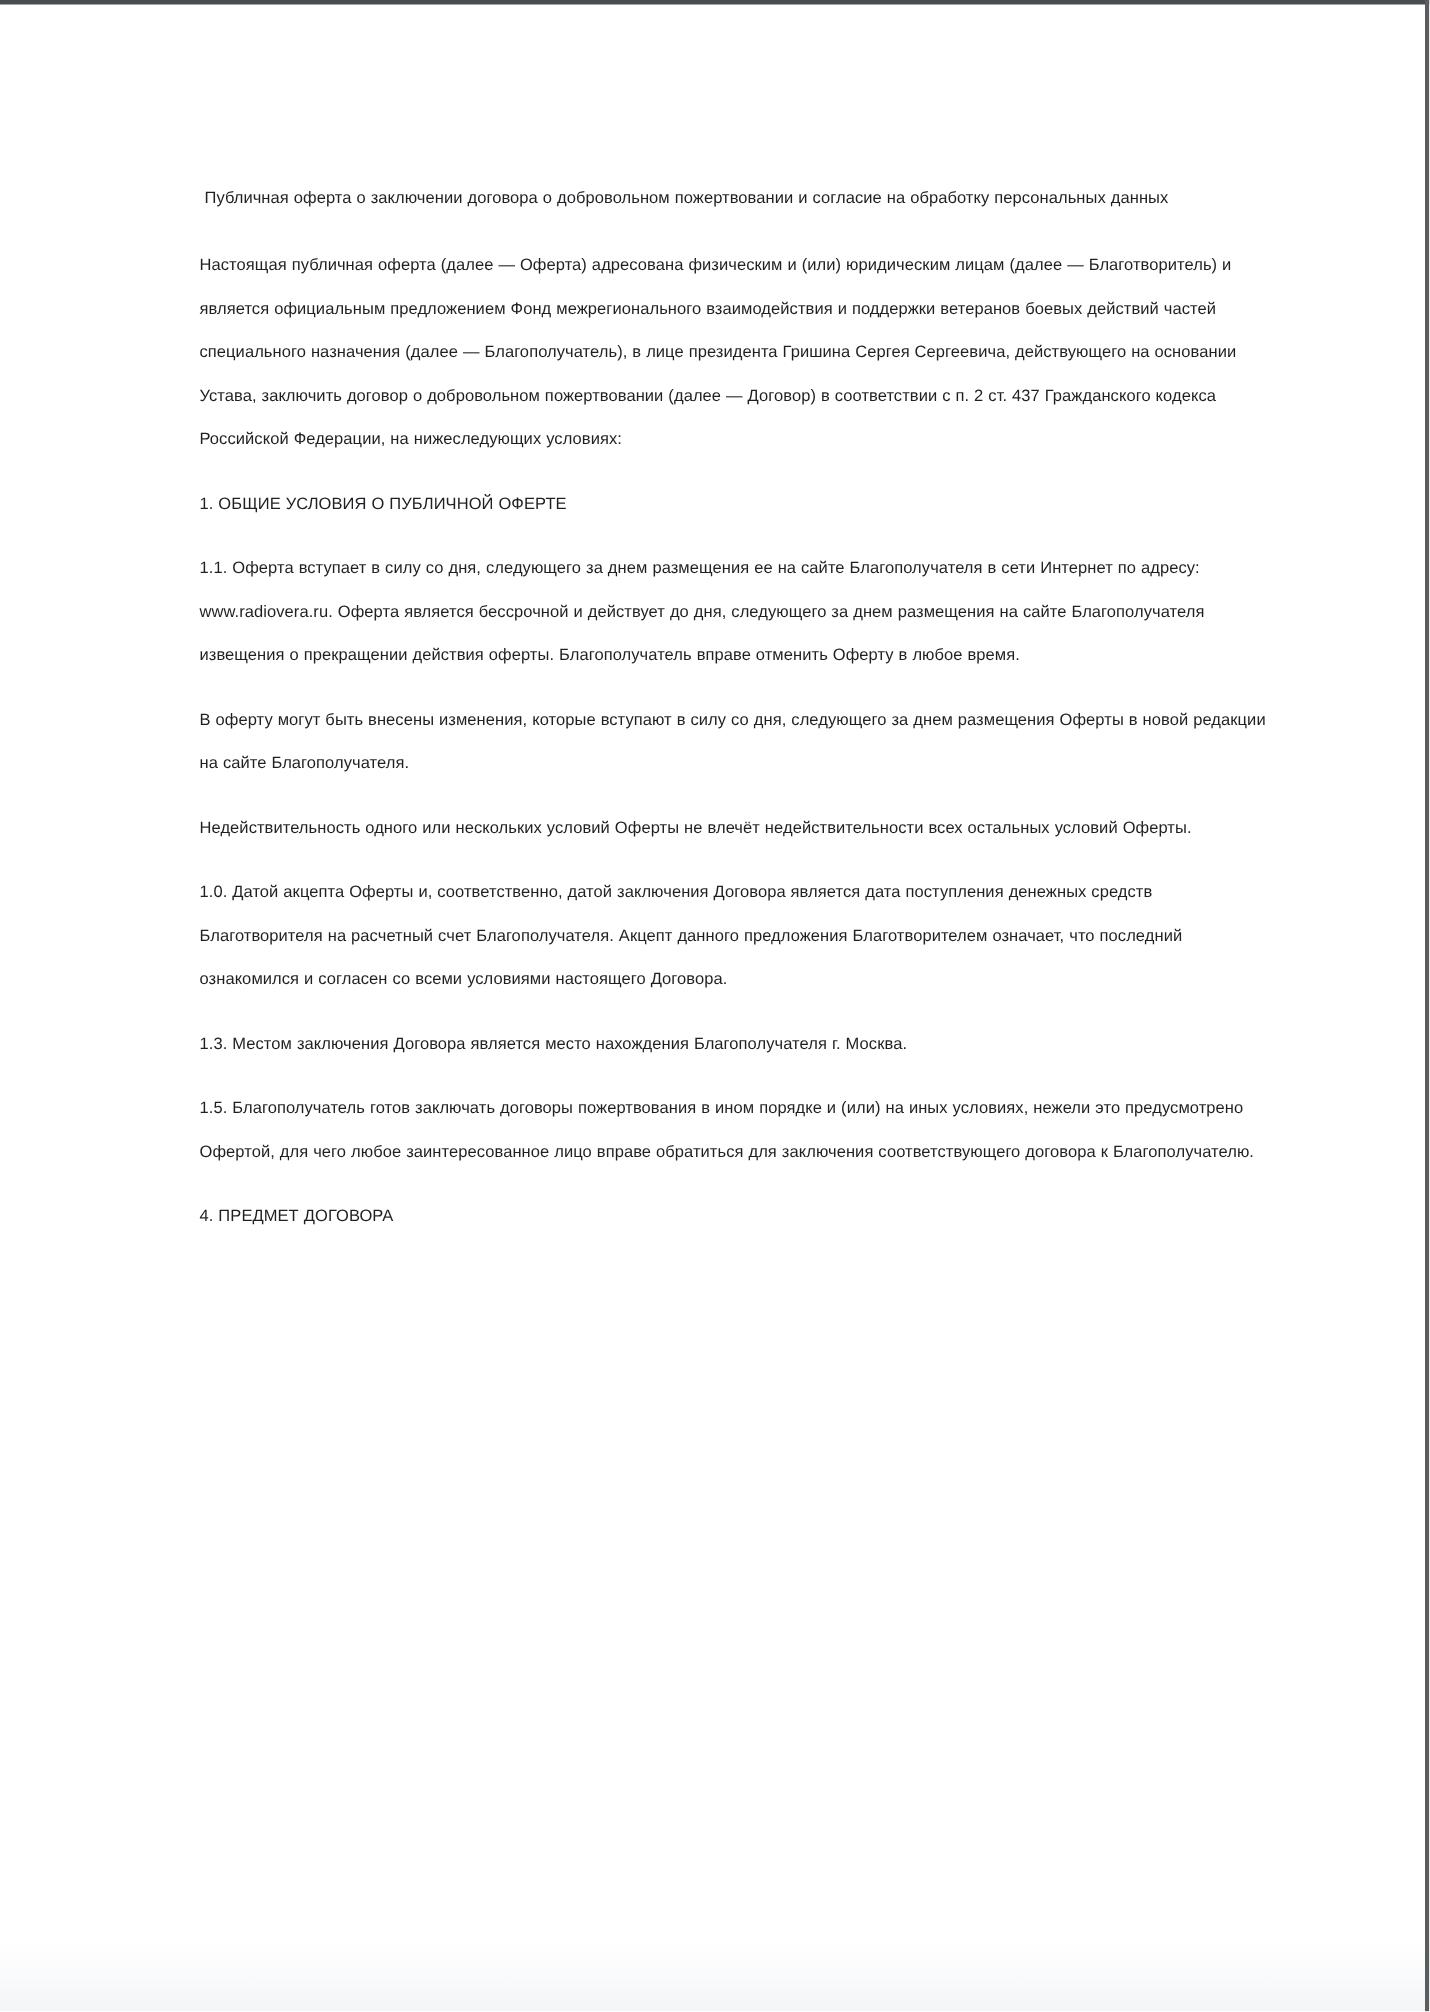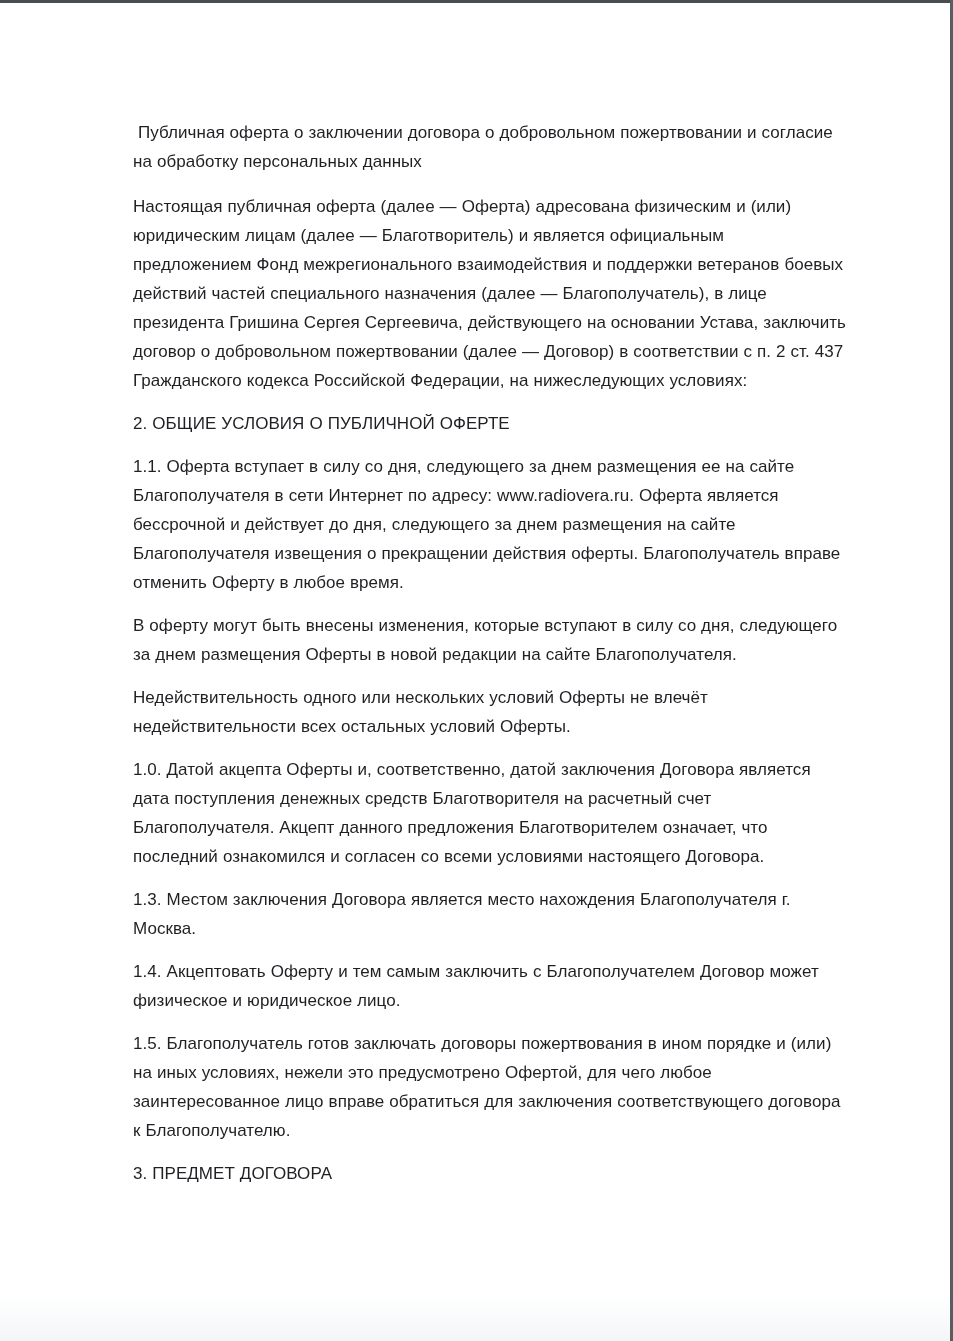--- a/index.html
+++ b/index.html
@@ -54,21 +54,21 @@
 
   .doc {
     position: absolute;
     top: 118px;
     left: 133px;
     width: 714px;
   }
 
   .para {
     margin: 0 0 14px 0;
-    font-size: 17px;
+    font-size: 11px;
     line-height: 29px;
     color: #1f2023;
     letter-spacing: 0.05px;
     text-align: left;
     white-space: pre-wrap;
     word-spacing: 0.2px;
   }
 
   .para.heading {
     margin-bottom: 14px;
@@ -90,28 +90,27 @@
   <div class="top-edge"></div>
   <div class="right-edge"></div>
 
   <div class="doc">
 
     <p class="para title"> Публичная оферта о заключении договора о добровольном пожертвовании и согласие на обработку персональных данных</p>
 
 
     <div id="blocks-container">
         <p class="para">Настоящая публичная оферта (далее — Оферта) адресована физическим и (или) юридическим лицам (далее — Благотворитель) и является официальным предложением Фонд межрегионального взаимодействия и поддержки ветеранов боевых действий частей специального назначения (далее — Благополучатель), в лице президента Гришина Сергея Сергеевича, действующего на основании Устава, заключить договор о добровольном пожертвовании (далее — Договор) в соответствии с п. 2 ст. 437 Гражданского кодекса Российской Федерации, на нижеследующих условиях:</p>
-        <p class="para heading">2. ОБЩИЕ УСЛОВИЯ О ПУБЛИЧНОЙ ОФЕРТЕ</p>
+        <p class="para heading">1. ОБЩИЕ УСЛОВИЯ О ПУБЛИЧНОЙ ОФЕРТЕ</p>
         <p class="para">1.1. Оферта вступает в силу со дня, следующего за днем размещения ее на сайте Благополучателя в сети Интернет по адресу: www.radiovera.ru. Оферта является бессрочной и действует до дня, следующего за днем размещения на сайте Благополучателя извещения о прекращении действия оферты. Благополучатель вправе отменить Оферту в любое время.</p>
         <p class="para">В оферту могут быть внесены изменения, которые вступают в силу со дня, следующего за днем размещения Оферты в новой редакции на сайте Благополучателя.</p>
         <p class="para">Недействительность одного или нескольких условий Оферты не влечёт недействительности всех остальных условий Оферты.</p>
         <p class="para">1.0. Датой акцепта Оферты и, соответственно, датой заключения Договора является дата поступления денежных средств Благотворителя на расчетный счет Благополучателя. Акцепт данного предложения Благотворителем означает, что последний ознакомился и согласен со всеми условиями настоящего Договора.</p>
         <p class="para">1.3. Местом заключения Договора является место нахождения Благополучателя г. Москва.</p>
-        <p class="para">1.4. Акцептовать Оферту и тем самым заключить с Благополучателем Договор может физическое и юридическое лицо.</p>
         <p class="para">1.5. Благополучатель готов заключать договоры пожертвования в ином порядке и (или) на иных условиях, нежели это предусмотрено Офертой, для чего любое заинтересованное лицо вправе обратиться для заключения соответствующего договора к Благополучателю.</p>
-        <p class="para heading">3. ПРЕДМЕТ ДОГОВОРА</p>
+        <p class="para heading">4. ПРЕДМЕТ ДОГОВОРА</p>
       </div>
 
   </div>
 
   <div class="bottom-band"></div>
 
 </div>
 
 </body></html>

